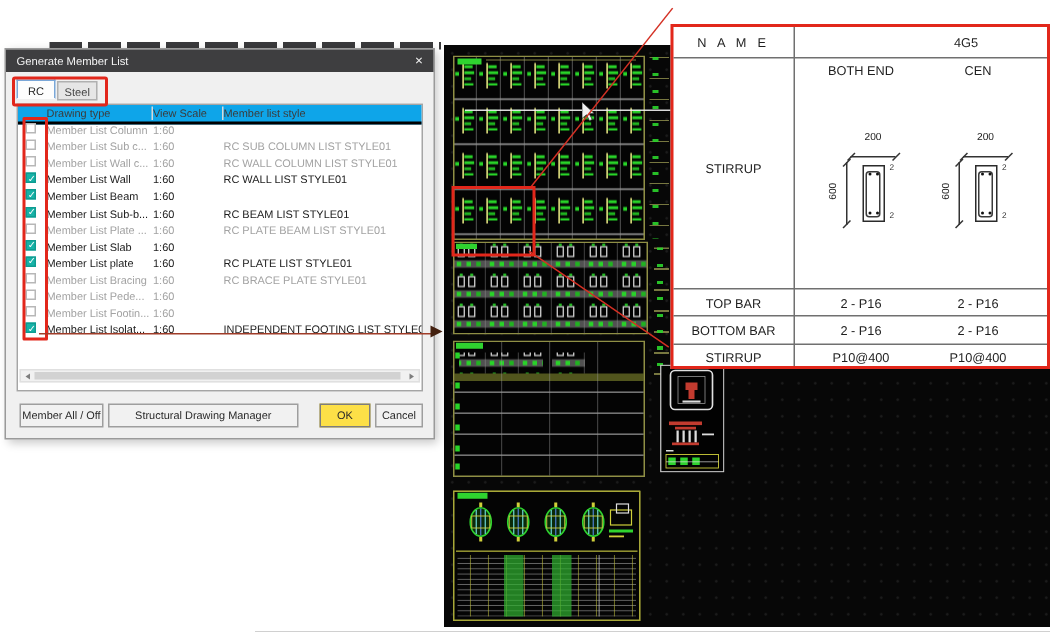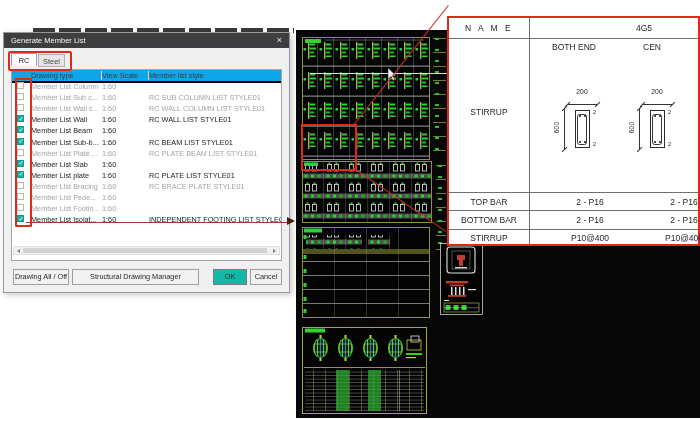--- a/index.html
+++ b/index.html
@@ -37,21 +37,21 @@
   .hscroll{position:absolute;left:1px;right:1px;bottom:5px;height:9px;background:#f1f1f1;border:1px solid #e0e0e0;box-sizing:border-box;}
   .hthumb{position:absolute;left:9px;right:12px;top:1px;bottom:1px;background:#d2d2d2;}
   .harrow{position:absolute;top:0;width:9px;height:7px;display:flex;align-items:center;justify-content:center;}
   .harrow.left{left:0;} .harrow.right{right:0;}
   .tri-l{width:0;height:0;border-top:2.5px solid transparent;border-bottom:2.5px solid transparent;border-right:3.5px solid #7e7e7e;}
   .tri-r{width:0;height:0;border-top:2.5px solid transparent;border-bottom:2.5px solid transparent;border-left:3.5px solid #7e7e7e;}
 
   .btn{position:absolute;top:236px;height:16px;background:#f1f1f1;border:1px solid #9e9e9e;box-sizing:border-box;
     text-align:center;line-height:14px;font-size:7.3px;color:#2a2a2a;}
   .btn.b1{left:9px;width:56px;} .btn.b2{left:68px;width:127px;}
-  .btn.b3{left:209px;width:34px;background:#14b8a6;border-color:#7d7d7d;}
+  .btn.b3{left:209px;width:34px;background:#fde047;border-color:#7d7d7d;}
   .btn.b4{left:246px;width:32px;}
 
   
   .cad{position:absolute;left:296px;top:30px;width:404px;height:388px;background:#070707;z-index:1;
     background-image:radial-gradient(circle,#1c1c1c 0.7px,transparent 1px);background-size:11px 11px;}
   .cad svg{position:absolute;}
   .sliver{position:absolute;background:
      repeating-linear-gradient(180deg,rgba(43,212,43,.9) 0 2px,transparent 2px 11px) 2px 0/4px 100% no-repeat,
      repeating-linear-gradient(180deg,rgba(230,230,120,.5) 0 1px,transparent 1px 14px);}
   .wline{position:absolute;left:14px;top:43px;width:137px;height:1px;background:rgba(242,242,242,.9);}
@@ -61,21 +61,21 @@
   
   .dtable{position:absolute;left:447px;top:16px;width:249px;height:226px;background:#fff;border:2px solid #e2271b;
     z-index:18;color:#1f1f1f;font-size:8.5px;}
   .vdiv{position:absolute;left:80px;top:0;bottom:0;width:1px;background:#707070;}
   .nrow{position:absolute;left:0;top:0;right:0;height:20px;border-bottom:1px solid #707070;}
   .nlabel{position:absolute;left:0;top:0;width:80px;height:20px;line-height:20px;text-align:center;letter-spacing:2.5px;}
   .nval{position:absolute;left:153px;top:0;width:84px;height:20px;line-height:20px;text-align:center;}
   .chead{position:absolute;left:0;top:21px;right:0;height:16px;display:grid;grid-template-columns:80px 90px 66px 1fr;align-items:center;text-align:center;}
   .seclabel{position:absolute;left:0;top:89px;width:80px;text-align:center;}
   .drows{position:absolute;left:0;top:174px;right:0;}
-  .drow{height:17.3px;border-top:1px solid #707070;display:grid;grid-template-columns:80px 90px 66px 1fr;align-items:center;text-align:center;gap:16px;}
+  .drow{height:17.3px;border-top:1px solid #707070;display:grid;grid-template-columns:80px 90px 66px 1fr;align-items:center;text-align:center;}
 
   
   .sfig{position:absolute;top:70px;width:60px;height:100px;font-size:6.8px;color:#222;}
   .sfig.f1{left:103px;} .sfig.f2{left:178px;}
   .sfig .dimw{position:absolute;left:0;top:0;width:60px;text-align:center;}
   .sfig .dlineh{position:absolute;left:15px;top:16px;width:30px;height:1px;background:#333;}
   .tick{position:absolute;width:7px;height:1px;background:#333;transform:rotate(-45deg);}
   .sfig .t1{left:11.5px;top:16px;} .sfig .t2{left:41.5px;top:16px;}
   .sfig .t3{left:8.5px;top:20px;} .sfig .t4{left:8.5px;top:61px;}
   .sfig .beam{position:absolute;left:22.5px;top:22px;width:15px;height:38px;border:1px solid #2b2b2b;box-sizing:border-box;}
@@ -250,21 +250,21 @@
           </span>
         <div class="hthumb"></div>
         <span class="harrow right">
             <span class="tri-r"></span>
           </span>
       </div>
     </div>
 
     <div class="cbcol-hl"></div>
 
-    <div class="btn b1">Drawing All / Off</div>
+    <div class="btn b1">Member All / Off</div>
     <div class="btn b2">Structural Drawing Manager</div>
     <div class="btn b3">OK</div>
     <div class="btn b4">Cancel</div>
   </div>
 
   <div class="cad">
 
     <svg style="left:6px;top:7px" width="128" height="123">
       <rect x="0.5" y="0.5" width="127" height="122" fill="url(#pgA)" stroke="#8f8f45"></rect>
       <rect x="3" y="2" width="16" height="4" fill="#2fd42f"></rect>

